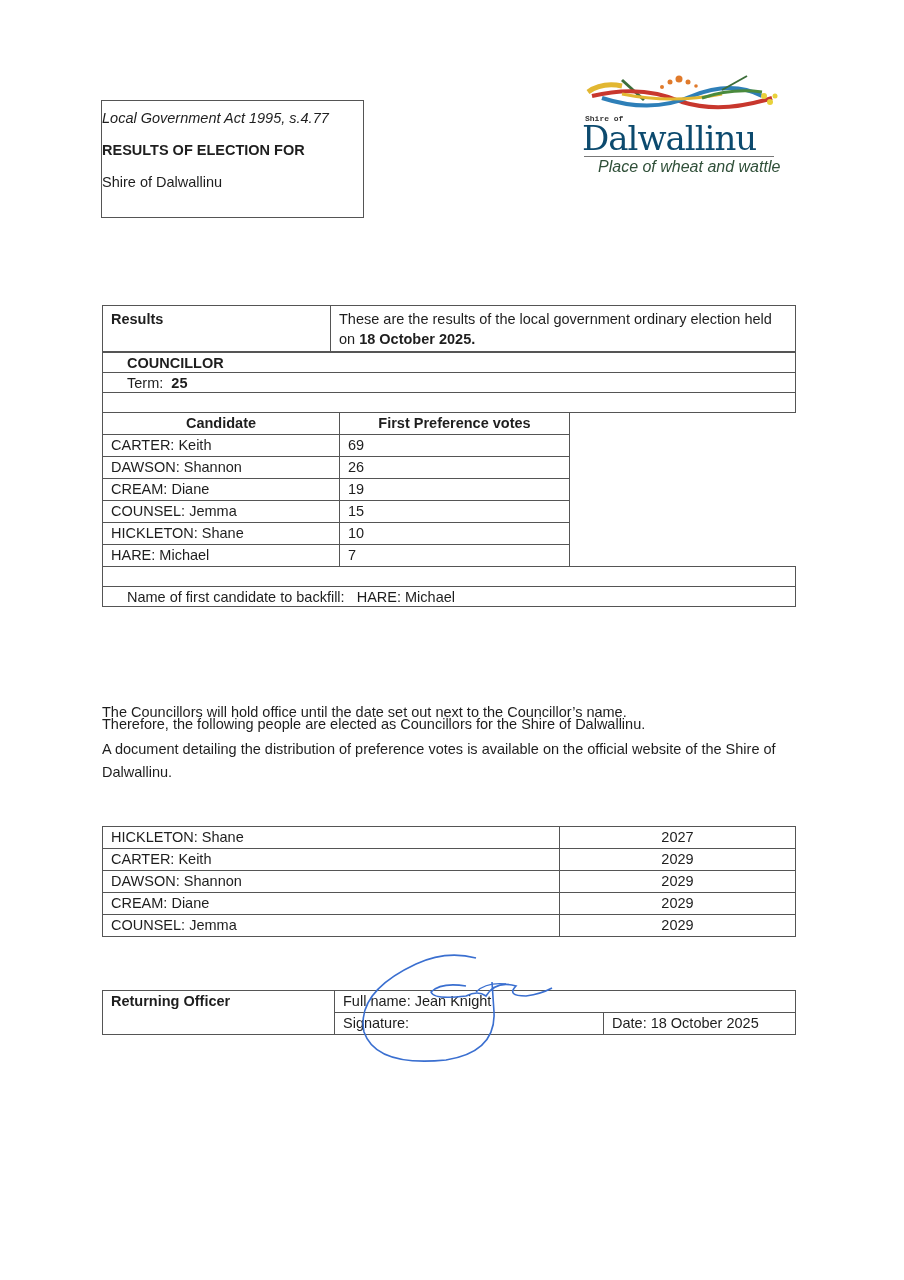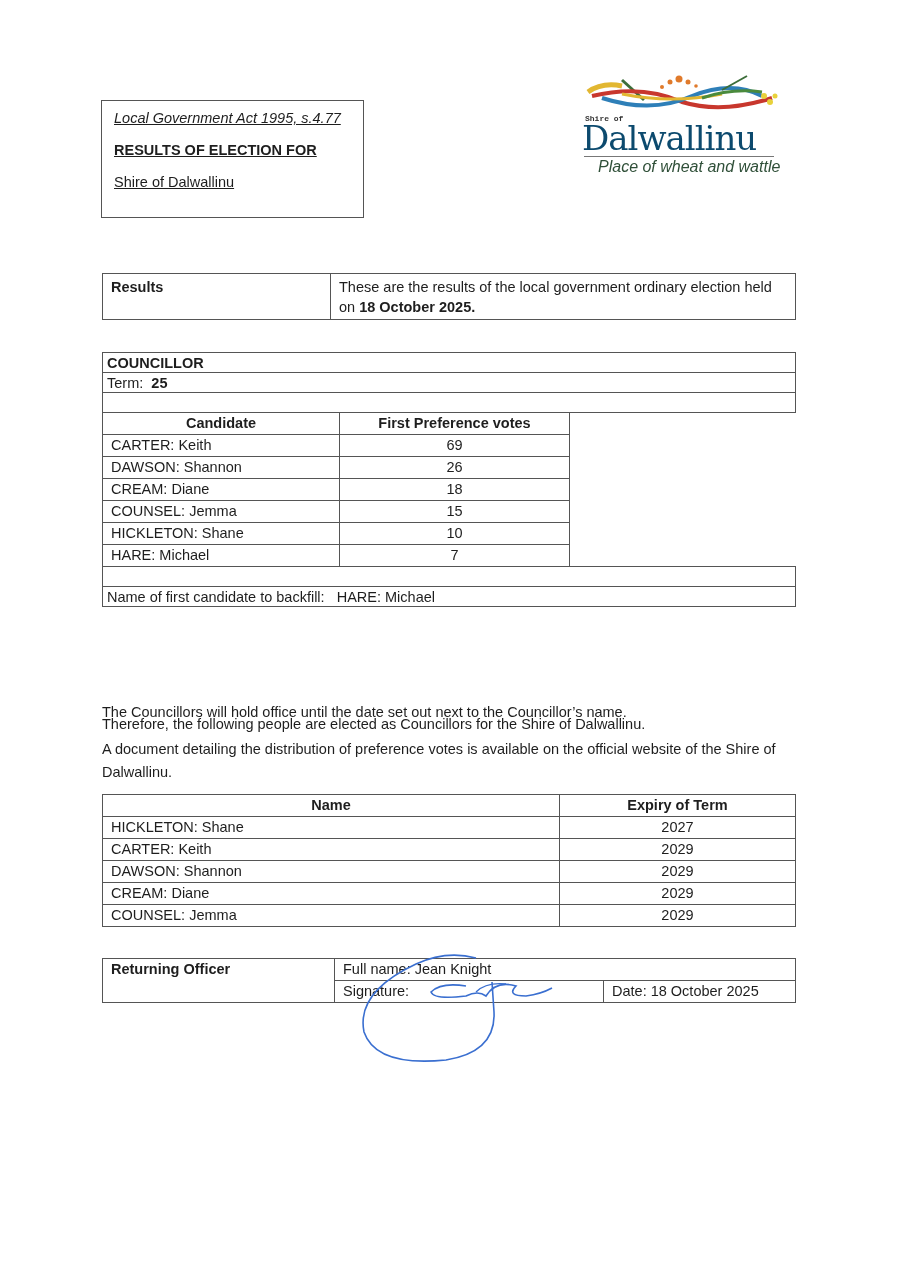--- a/index.html
+++ b/index.html
@@ -1,42 +1,42 @@
 <!DOCTYPE html>
 <html><head>
 <meta charset="utf-8">
 <style>
   html, body { margin: 0; padding: 0; background: #fff; }
   body { width: 904px; height: 1280px; position: relative; font-family: "Liberation Sans", sans-serif; color: #1e1e1e; font-size: 14.5px; overflow: hidden; }
   .abs { position: absolute; }
   .box { border: 1px solid #555; box-sizing: border-box; }
   
-  .act-box { left: 101px; top: 100px; width: 263px; height: 118px; padding: 8px 12px; text-decoration: underline; }
+  .act-box { left: 101px; top: 100px; width: 263px; height: 118px; padding: 8px 0; }
   .act-box .l1 { font-style: italic; margin-top: 1px; }
   .act-box .l2 { font-weight: bold; margin-top: 16px; }
   .act-box .l3 { margin-top: 16px; }
   
   .logo { left: 582px; top: 74px; width: 200px; height: 110px; }
   .logo .shire { position: absolute; left: 3px; top: 40px; font-family: Liberation Mono, monospace; font-size: 8px; font-weight: bold; color: #333; }
   .logo .name { position: absolute; left: 0px; top: 40px; font-family: "DejaVu Serif", serif; font-size: 34px; color: #0c4a6e; letter-spacing: -1px; }
   .logo .rule { position: absolute; left: 2px; top: 82px; width: 190px; height: 1px; background: #777; }
   .logo .tag { position: absolute; left: 16px; top: 84px; font-style: italic; font-size: 16px; color: #2f4f38; }
   
-  table { border-collapse: collapse; }
+  table { border-collapse: collapse; margin-top: 32px; }
   td, th { border: 1px solid #555; padding: 0 8px; font-weight: normal; text-align: left; vertical-align: top; }
   .results { left: 102px; top: 273px; width: 694px; }
   .results td { height: 42px; padding-top: 3px; line-height: 20px; }
   .results td.lab { width: 211px; font-weight: bold; }
   
   .council { left: 102px; top: 352px; width: 694px; }
-  .full-row { border: 1px solid #555; height: 21px; line-height: 21px; padding: 0 4px; box-sizing: border-box; margin-top: -1px; }
+  .full-row { border: 1px solid #555; height: 21px; line-height: 21px; padding: 0 24px; box-sizing: border-box; margin-top: -1px; }
   .cand-table { width: 468px; margin-top: -1px; }
   .cand-table td, .cand-table th { height: 21px; line-height: 20px; }
   .cand-table th { text-align: center; font-weight: bold; }
-  .cand-table td.v { text-align: center; }
+  .cand-table td.v { }
   .cand-table .c1 { width: 220px; }
   .para { left: 102px; font-size: 14.5px; }
   .term { left: 102px; top: 794px; width: 694px; }
   .term th { text-align: center; font-weight: bold; height: 21px; line-height: 20px; }
   .term td { height: 21px; line-height: 20px; }
   .term td.y { text-align: center; width: 219px; }
   .ro { left: 102px; top: 958px; width: 694px; }
   .ro td { height: 21px; line-height: 20px; }
   .ro td.lab { font-weight: bold; width: 215px; }
   .sig { left: 356px; top: 952px; }
@@ -96,21 +96,21 @@
     <tr>
           <td>CARTER: Keith</td>
           <td class="v">69</td>
         </tr>
     <tr>
           <td>DAWSON: Shannon</td>
           <td class="v">26</td>
         </tr>
     <tr>
           <td>CREAM: Diane</td>
-          <td class="v">18</td>
+          <td class="v">19</td>
         </tr>
     <tr>
           <td>COUNSEL: Jemma</td>
           <td class="v">15</td>
         </tr>
     <tr>
           <td>HICKLETON: Shane</td>
           <td class="v">10</td>
         </tr>
     <tr>
@@ -122,24 +122,20 @@
   <div class="full-row"></div>
   <div class="full-row" style="white-space:pre;">Name of first candidate to backfill:   HARE: Michael</div>
 </div>
 
 <div class="abs para" style="top:669px;margin-top:47px;">Therefore, the following people are elected as Councillors for the Shire of Dalwallinu.</div>
 <div class="abs para" style="top:704px;">The Councillors will hold office until the date set out next to the Councillor’s name.</div>
 <div class="abs para" style="top:738px;width:700px;line-height:23px;">A document detailing the distribution of preference votes is available on the official website of the Shire of Dalwallinu.</div>
 
 <table class="abs term">
   <tbody>
-      <tr>
-    <th>Name</th>
-    <th>Expiry of Term</th>
-  </tr>
   <tr>
         <td>HICKLETON: Shane</td>
         <td class="y">2027</td>
       </tr>
   <tr>
         <td>CARTER: Keith</td>
         <td class="y">2029</td>
       </tr>
   <tr>
         <td>DAWSON: Shannon</td>

